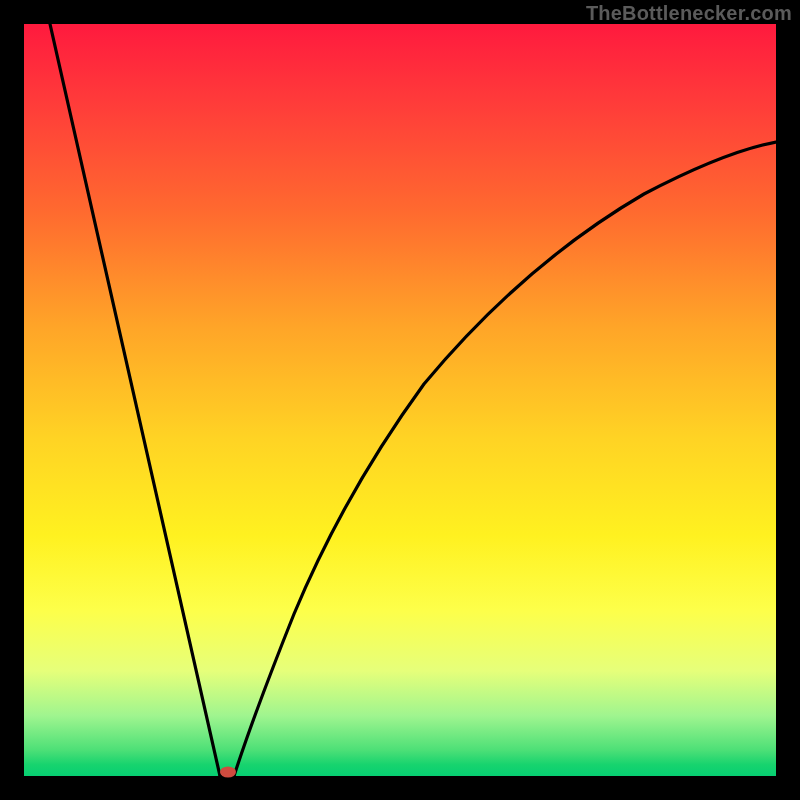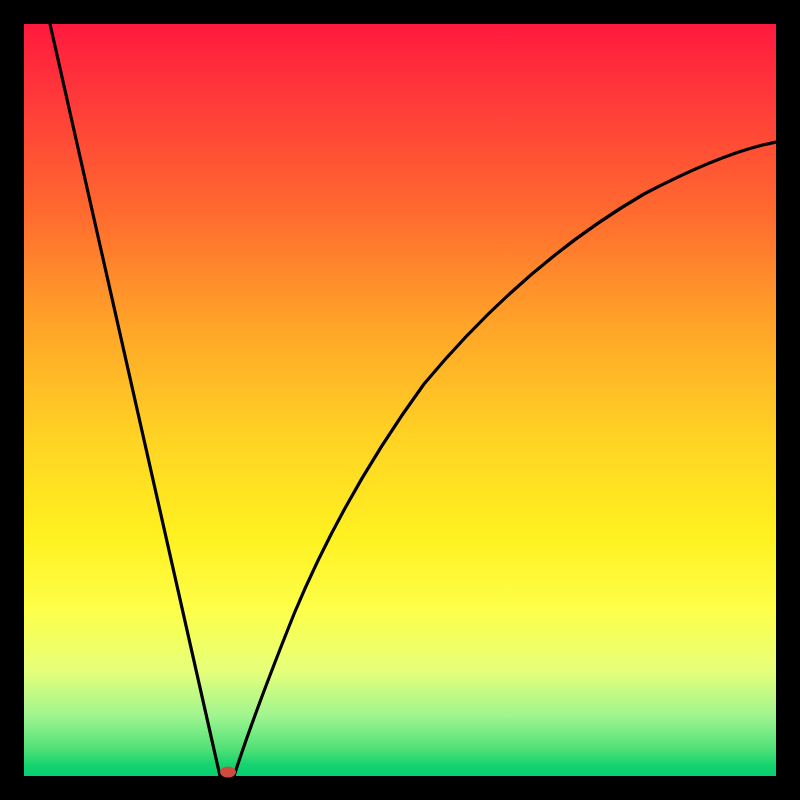--- a/index.html
+++ b/index.html
@@ -78,13 +78,14 @@
                Q 230 690 270 590
                Q 320 470 400 360
                Q 500 240 620 170
                Q 700 128 752 118" stroke="#000" stroke-width="3.2" fill="none" stroke-linecap="round"></path>
       <path d="M 196 752 Q 203 754 210 752" stroke="#000" stroke-width="3.2" fill="none" stroke-linecap="round"></path>
     </svg>
 
     <div class="marker" style="left:204px; top:748px;"></div>
   </div>
 
+  <div class="watermark">TheBottlenecker.com</div>
 </div>
 
 </body></html>

